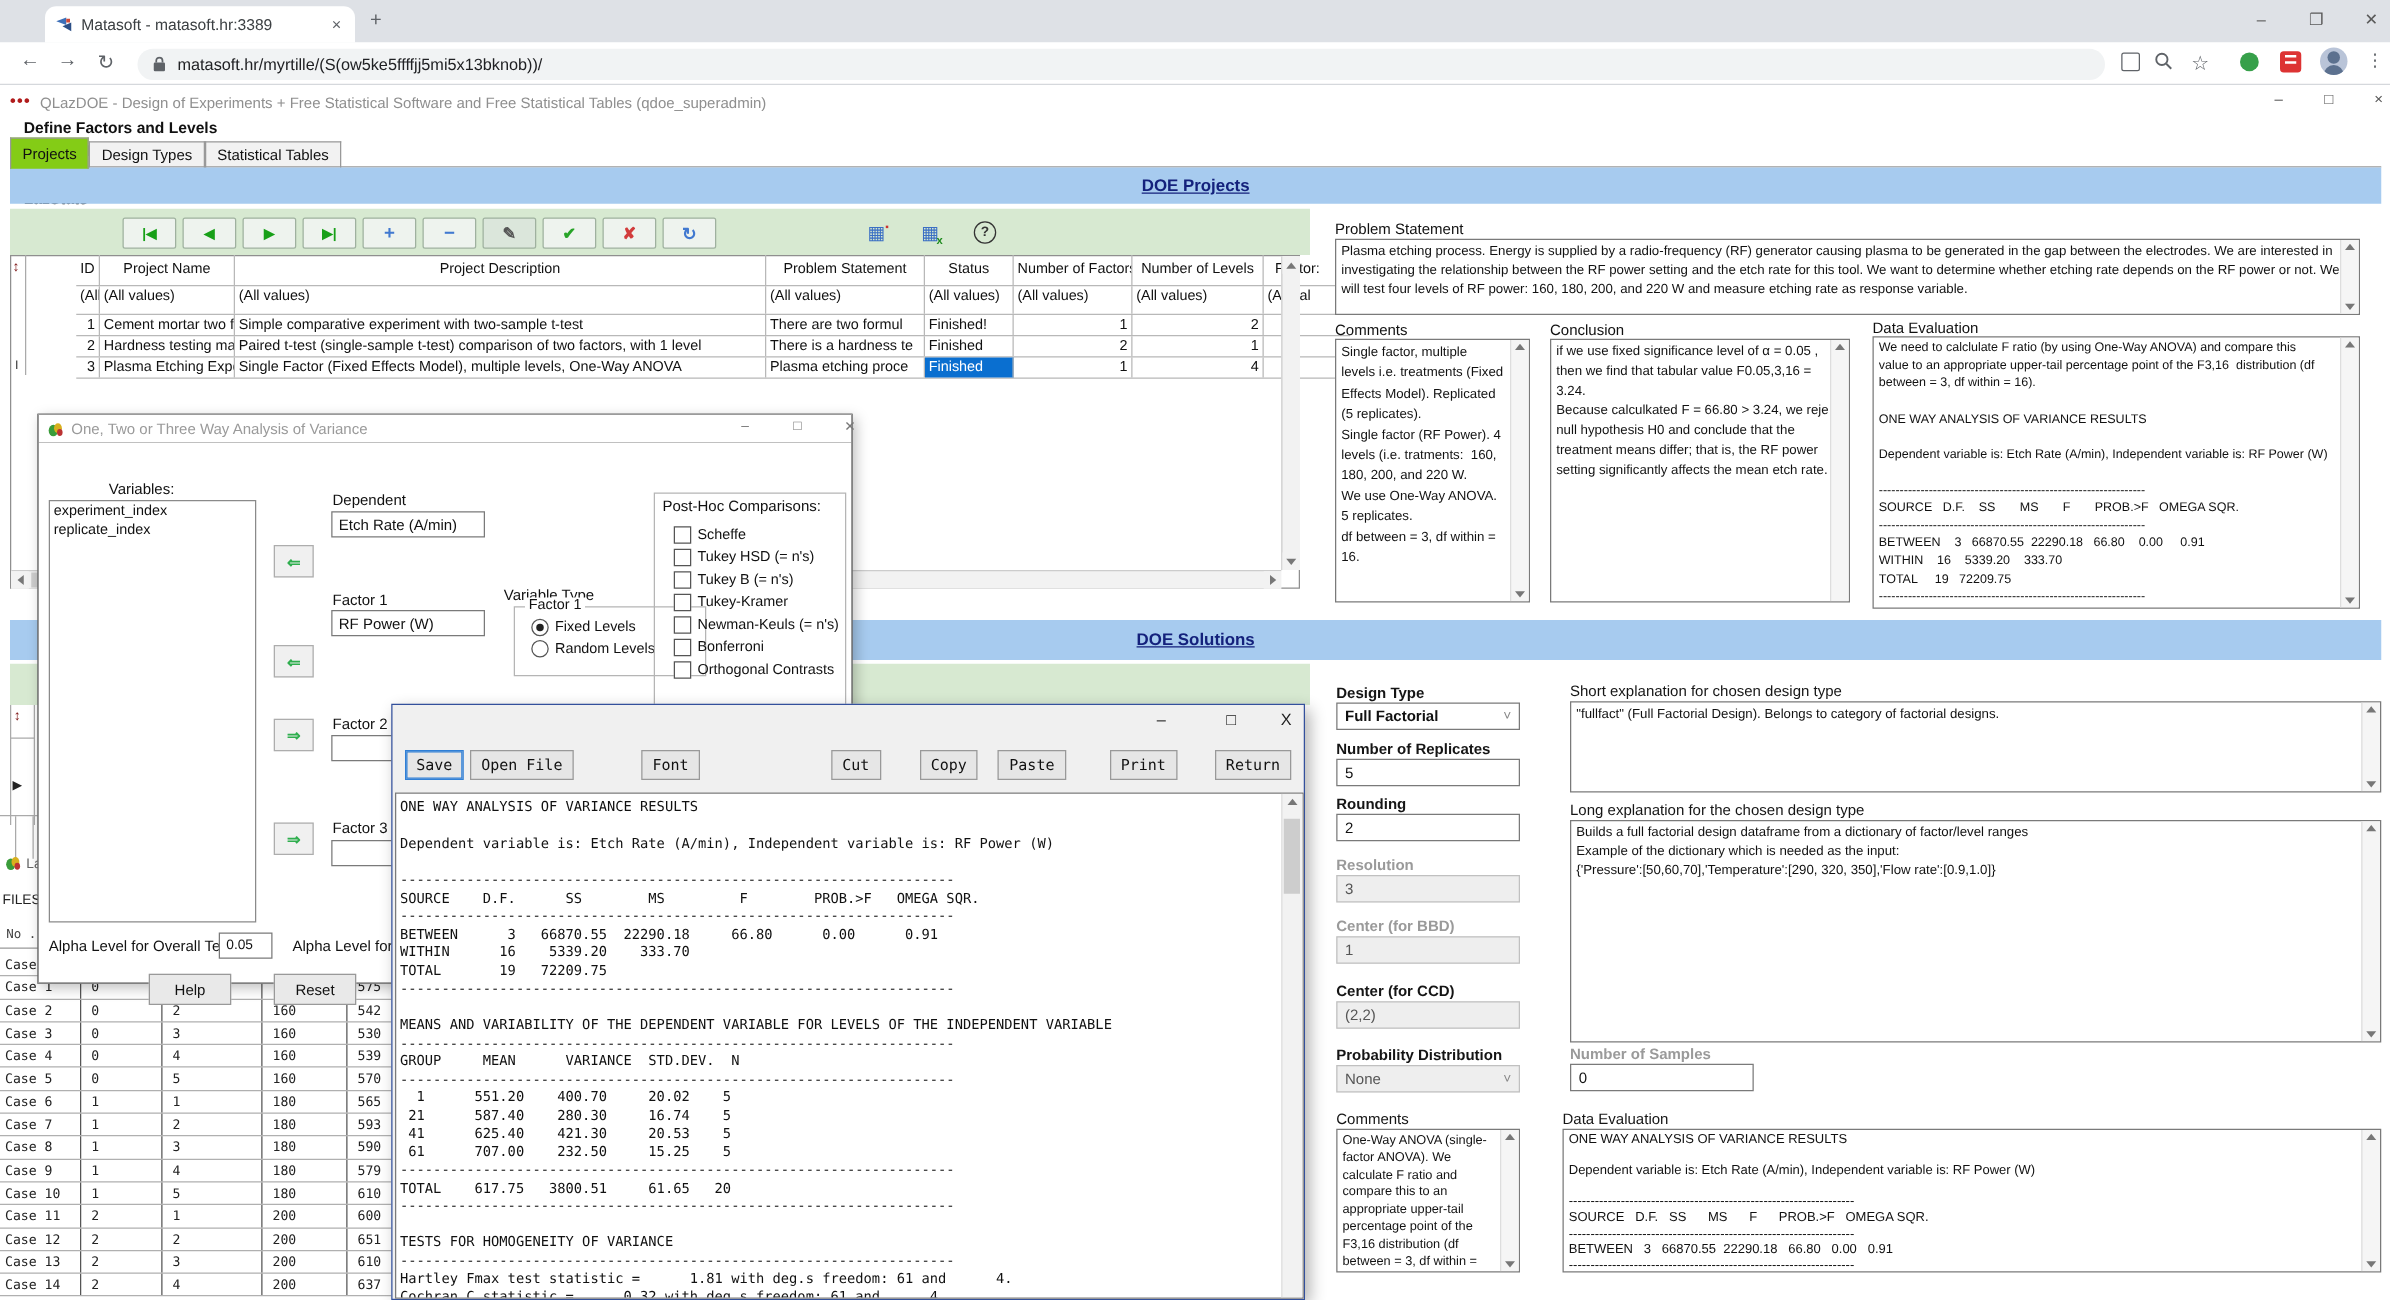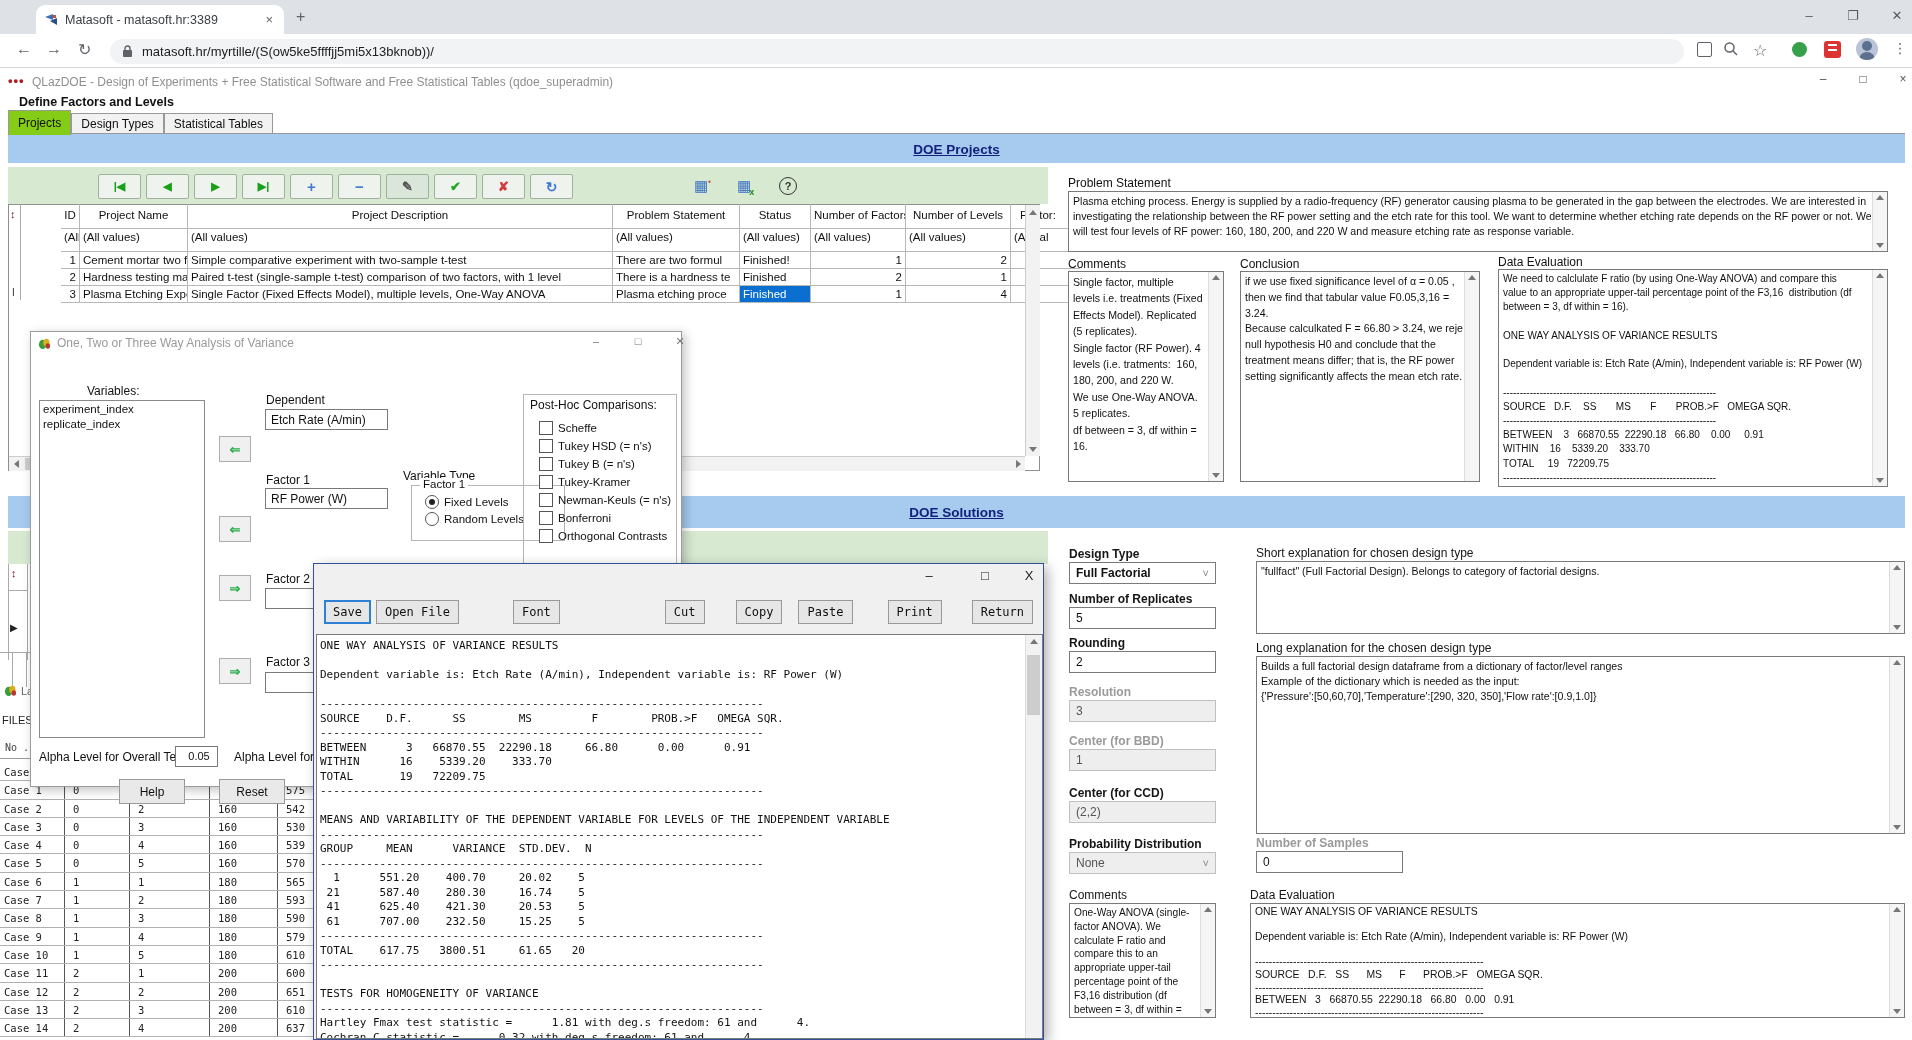--- a/index.html
+++ b/index.html
@@ -758,21 +758,21 @@
       <div class="dlbl" style="left:235px;top:218px;">Factor 2 Variable</div>
       <div class="dfld" style="top:234px;"></div>
 
       <div class="arrbtn" style="top:304px;">
           <span>⇒</span>
         </div>
       <div class="dlbl" style="left:235px;top:301px;">Factor 3 Cl</div>
       <div class="dfld" style="top:318px;"></div>
 
       <div class="dlbl" style="left:8px;top:396px;">Alpha Level for Overall Tests</div>
-      <div class="dfld" style="left:144px;top:392px;width:43px;font-size:11px;text-align:center;">0.05</div>
+      <div class="dfld" style="left:144px;top:392px;width:43px;font-size:11px;">0.05</div>
       <div class="dlbl" style="left:203px;top:396px;">Alpha Level for P</div>
 
       <div class="dbtn" style="left:88px;top:425px;width:66px;">Help</div>
       <div class="dbtn" style="left:188px;top:425px;width:66px;">Reset</div>
     </div>
   </div>
 
   <div class="abs outwin">
     <div class="owin" style="left:598px;">–</div>
     <div class="owin" style="left:654px;">□</div>

